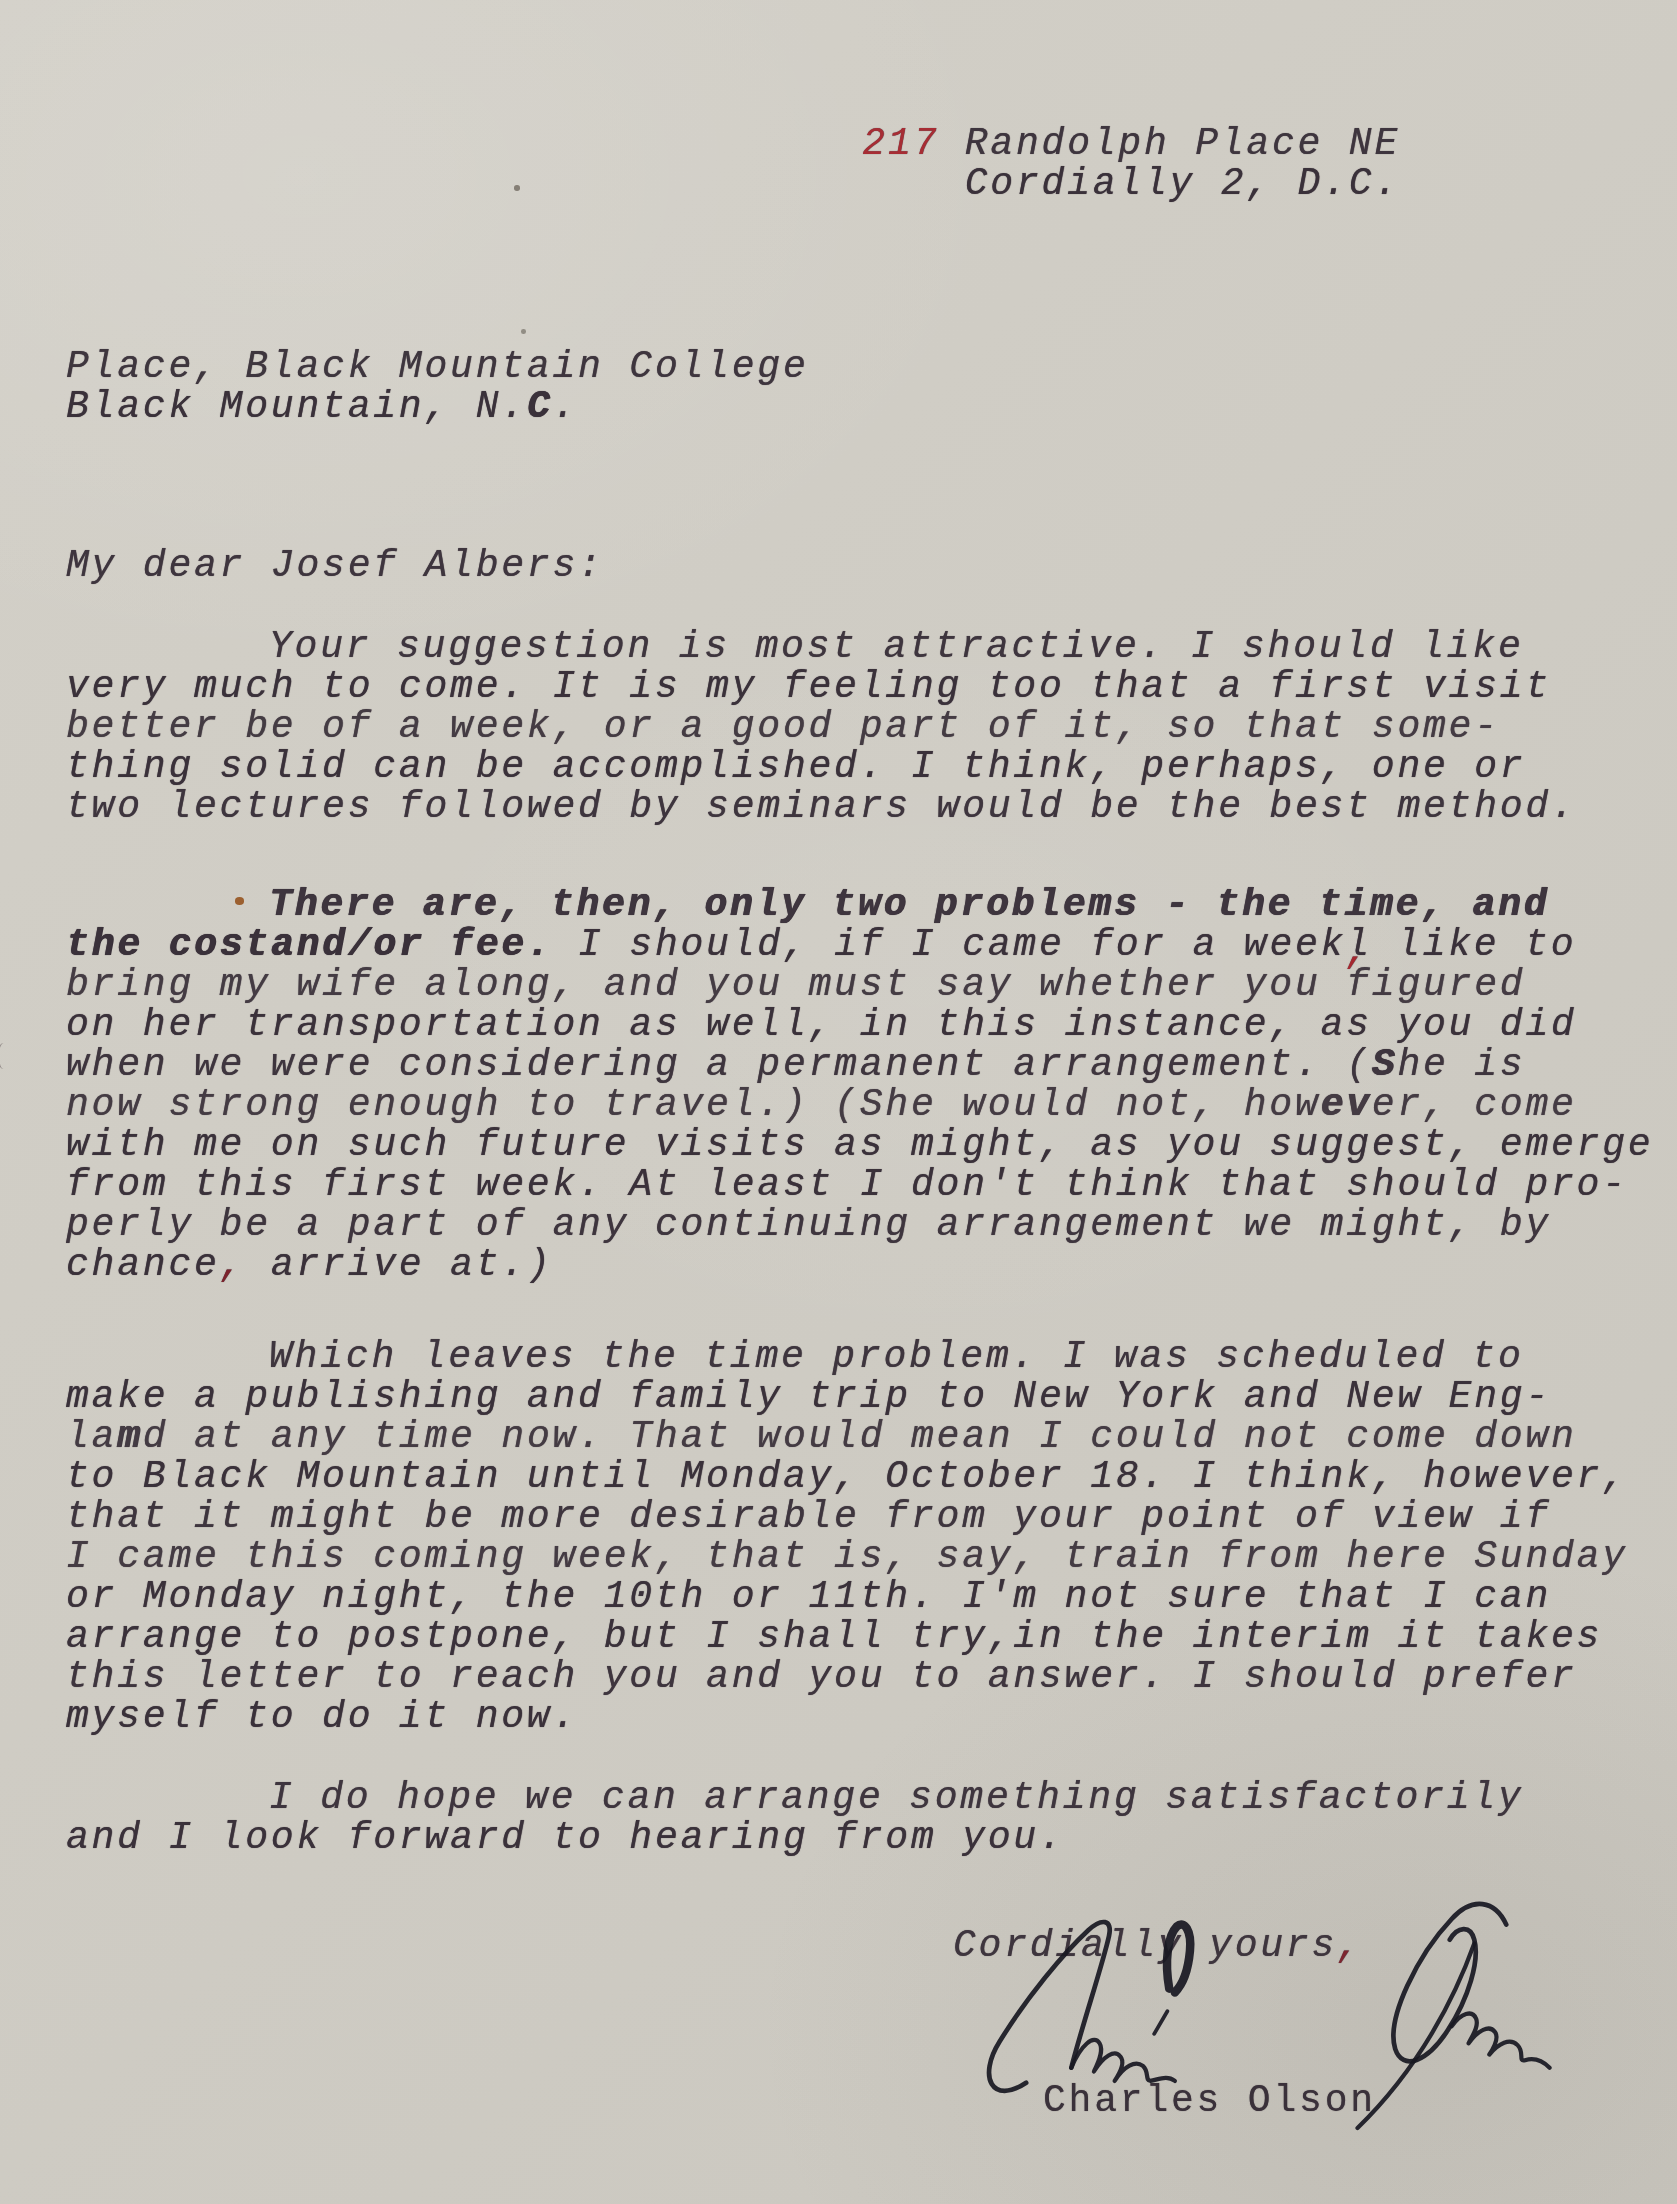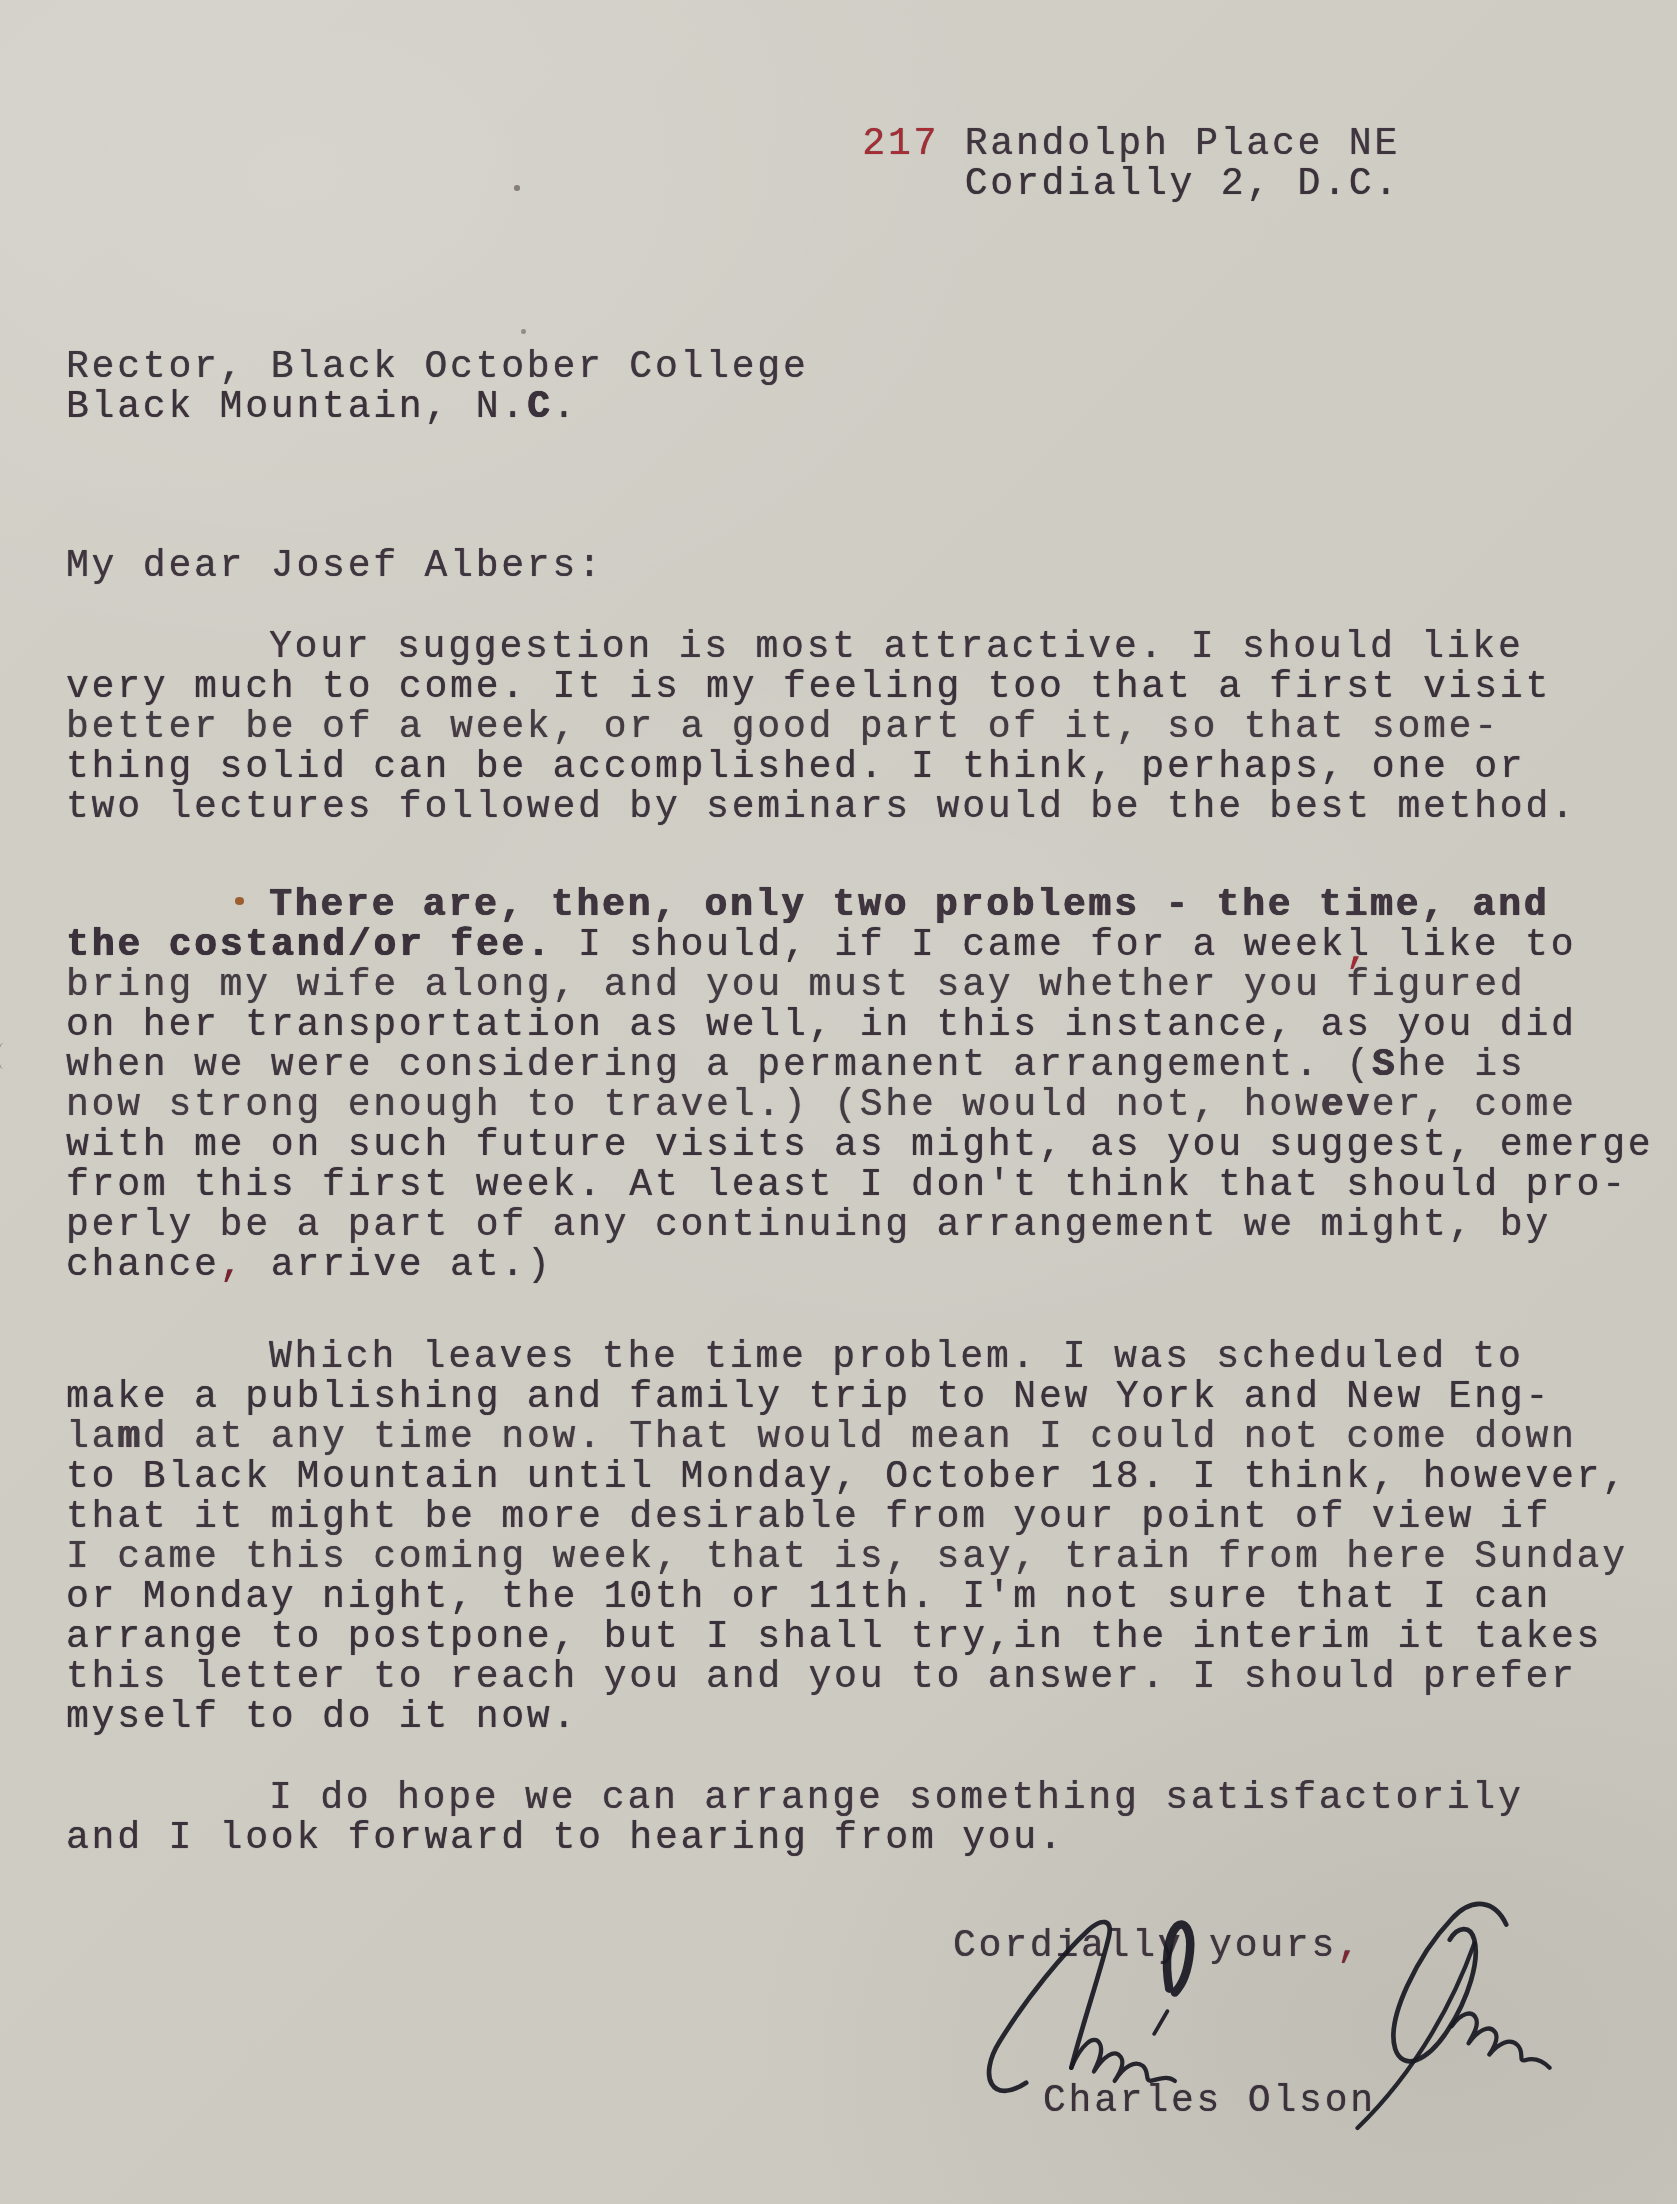--- a/index.html
+++ b/index.html
@@ -10,21 +10,21 @@
     background:
       radial-gradient(1224px 847px at 18% 8%, rgba(255,255,255,.10), transparent 60%),
       radial-gradient(1036px 753px at 85% 92%, rgba(95,90,82,.10), transparent 65%),
       radial-gradient(847px 565px at 55% 45%, rgba(255,255,255,.05), transparent 70%),
       linear-gradient(135deg,#d3d0c8 0%,#cfccc4 45%,#cac7bf 100%);
     font-family:"Liberation Mono","DejaVu Sans Mono",monospace;
     font-size:38px;
     letter-spacing:2.8px;
     color:#3a313a;
   }
-  .blk{position:absolute;white-space:pre;}
+  .blk{position:absolute;white-space:pre;font-style:italic;}
   .tline{height:40px;line-height:40px;position:relative;
     text-shadow:0 0 0.9px rgba(58,49,58,.8),0.4px 0.4px 0 rgba(58,49,58,.3);}
   .tline:nth-child(3n){opacity:.93;}
   .tline:nth-child(4n+1){opacity:.97;}
   .indent{text-indent:203px;}
   .b{font-weight:bold;text-shadow:0 0 0.9px currentColor,0.8px 0 0 currentColor;}
   .red{color:#a62830;}
   .dred{color:#7c222c;}
   .os2{margin-left:-26px;position:relative;top:6.6px;}
   .blk-header{left:852px;top:124px;width:548px;text-align:right;}
@@ -50,21 +50,21 @@
 </head>
 <body>
 
 <div class="page">
 
   <div class="blk blk-header"><div class="tline"><span class="red">217</span><span> Randolph Place NE</span></div><div class="tline"><span>Cordially 2, D.C.</span></div></div>
 
   <div class="dot dot-a"></div>
   <div class="dot dot-b"></div>
 
-  <div class="blk blk-recipient"><div class="tline"><span>Rector, Black October College</span></div><div class="tline"><span>Black Mountain, N.</span><span class="b">C</span><span>.</span></div></div>
+  <div class="blk blk-recipient"><div class="tline"><span>Place, Black Mountain College</span></div><div class="tline"><span>Black Mountain, N.</span><span class="b">C</span><span>.</span></div></div>
 
   <div class="blk blk-salutation"><div class="tline"><span>My dear Josef Albers:</span></div></div>
 
   <div class="blk p1"><div class="tline indent"><span>Your suggestion is most attractive. I should like</span></div><div class="tline"><span>very much to come. It is my feeling too that a first visit</span></div><div class="tline"><span>better be of a week, or a good part of it, so that some-</span></div><div class="tline"><span>thing solid can be accomplished. I think, perhaps, one or</span></div><div class="tline"><span>two lectures followed by seminars would be the best method.</span></div></div>
 
   <div class="dot dot-red"></div>
   <div class="margin-mark"></div>
 
   <div class="blk p2"><div class="tline indent"><span class="b">There are, then, only two problems - the time, and</span></div><div class="tline"><span class="b">the costand/or fee.</span><span> I should, if I came for a week</span><span>l</span><span class="red os2">,</span><span> like to</span></div><div class="tline"><span>bring my wife along, and you must say whether you figured</span></div><div class="tline"><span>on her transportation as well, in this instance, as you did</span></div><div class="tline"><span>when we were considering a permanent arrangement. (</span><span class="b">S</span><span>he is</span></div><div class="tline"><span>now strong enough to travel.) (She would not, how</span><span class="b">ev</span><span>er, come</span></div><div class="tline"><span>with me on such future visits as might, as you suggest, emerge</span></div><div class="tline"><span>from this first week. At least I don't think that should pro-</span></div><div class="tline"><span>perly be a part of any continuing arrangement we might, by</span></div><div class="tline"><span>chance</span><span class="dred">,</span><span> arrive at.)</span></div></div>
 

